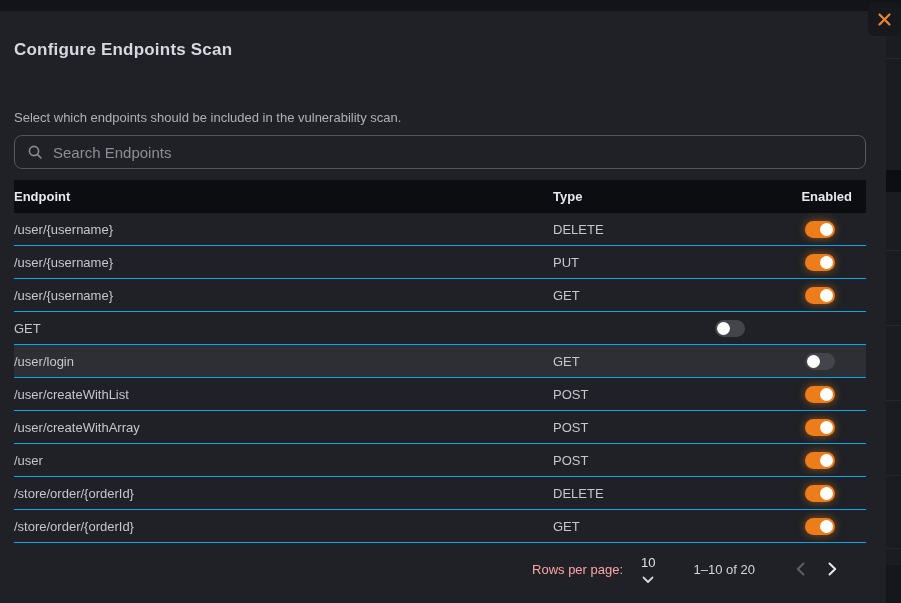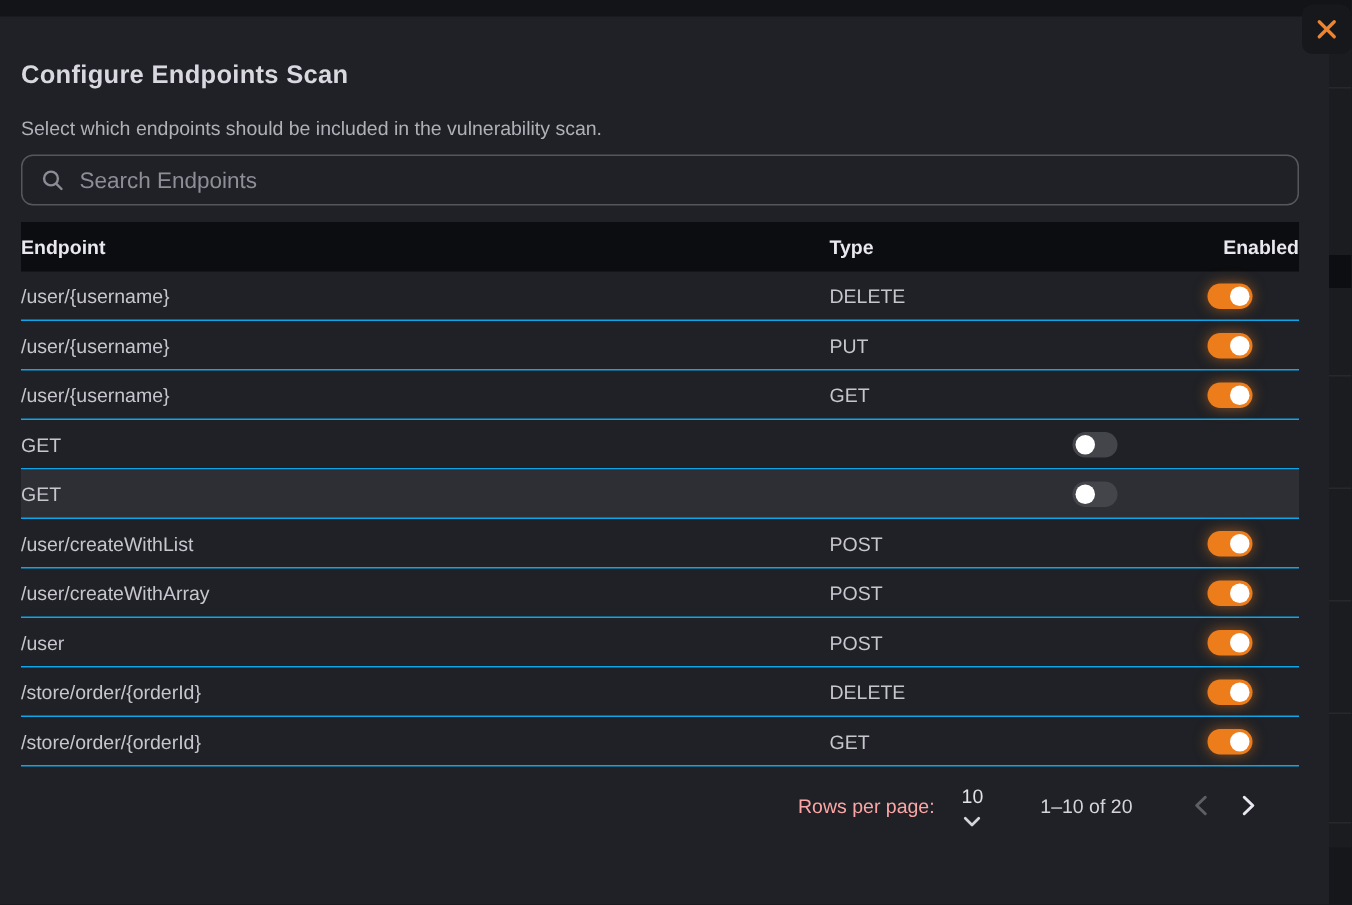--- a/index.html
+++ b/index.html
@@ -36,21 +36,21 @@
     background:#16181c; border:none; border-radius:7px; cursor:pointer;
     display:flex; align-items:center; justify-content:center; z-index:6;
   }
 
   .modal-title {
     margin-top:28px;
     font-size:17px; font-weight:700; color:#d9d7e0; letter-spacing:.2px;
     line-height:22px;
   }
   .modal-subtitle {
-    margin-top:16px;
+    margin-top:48px;
     font-size:13px; color:#b1afb8; line-height:18px;
   }
 
   
   .search-box {
     margin-top:8px; height:34px; width:852px;
     border:1px solid #55575e; border-radius:8px;
     display:flex; align-items:center; gap:10px; padding:0 12px;
     background:transparent;
   }
@@ -69,21 +69,21 @@
     border-bottom:1px solid #0ea5e9;
   }
   .t-head {
     background:#0c0d10; font-weight:700; color:#e9e7ef;
     border-bottom:none;
   }
   .t-row.highlighted { background:#2d2f35; }
   .c-endpoint { padding-left:0; color:#c7c5ce; }
   .t-head .c-endpoint, .t-head .c-type { color:#e9e7ef; }
   .c-type { color:#c7c5ce; }
-  .c-enabled { display:flex; justify-content:flex-end; }
+  .c-enabled { display:flex; justify-content:flex-end; padding-right:14px; }
   .t-body .c-enabled { padding-right:31px; }
 
   
   .toggle {
     position:relative; width:30px; height:17px; border-radius:9px; cursor:pointer;
   }
   .toggle .knob {
     position:absolute; top:2px; width:13px; height:13px; border-radius:50%;
     background:#ffffff;
   }
@@ -191,20 +191,21 @@
   <div class="t-row">
     <div class="c-type">GET</div>
     <div class="c-enabled">
       <div class="toggle off">
                 <div class="knob"></div>
               </div>
     </div>
   </div>
 
   <div class="t-row highlighted">
+    <div class="c-endpoint">/user/login</div>
     <div class="c-type">GET</div>
     <div class="c-enabled">
       <div class="toggle off">
                 <div class="knob"></div>
               </div>
     </div>
   </div>
 
   <div class="t-row">
     <div class="c-endpoint">/user/createWithList</div>

